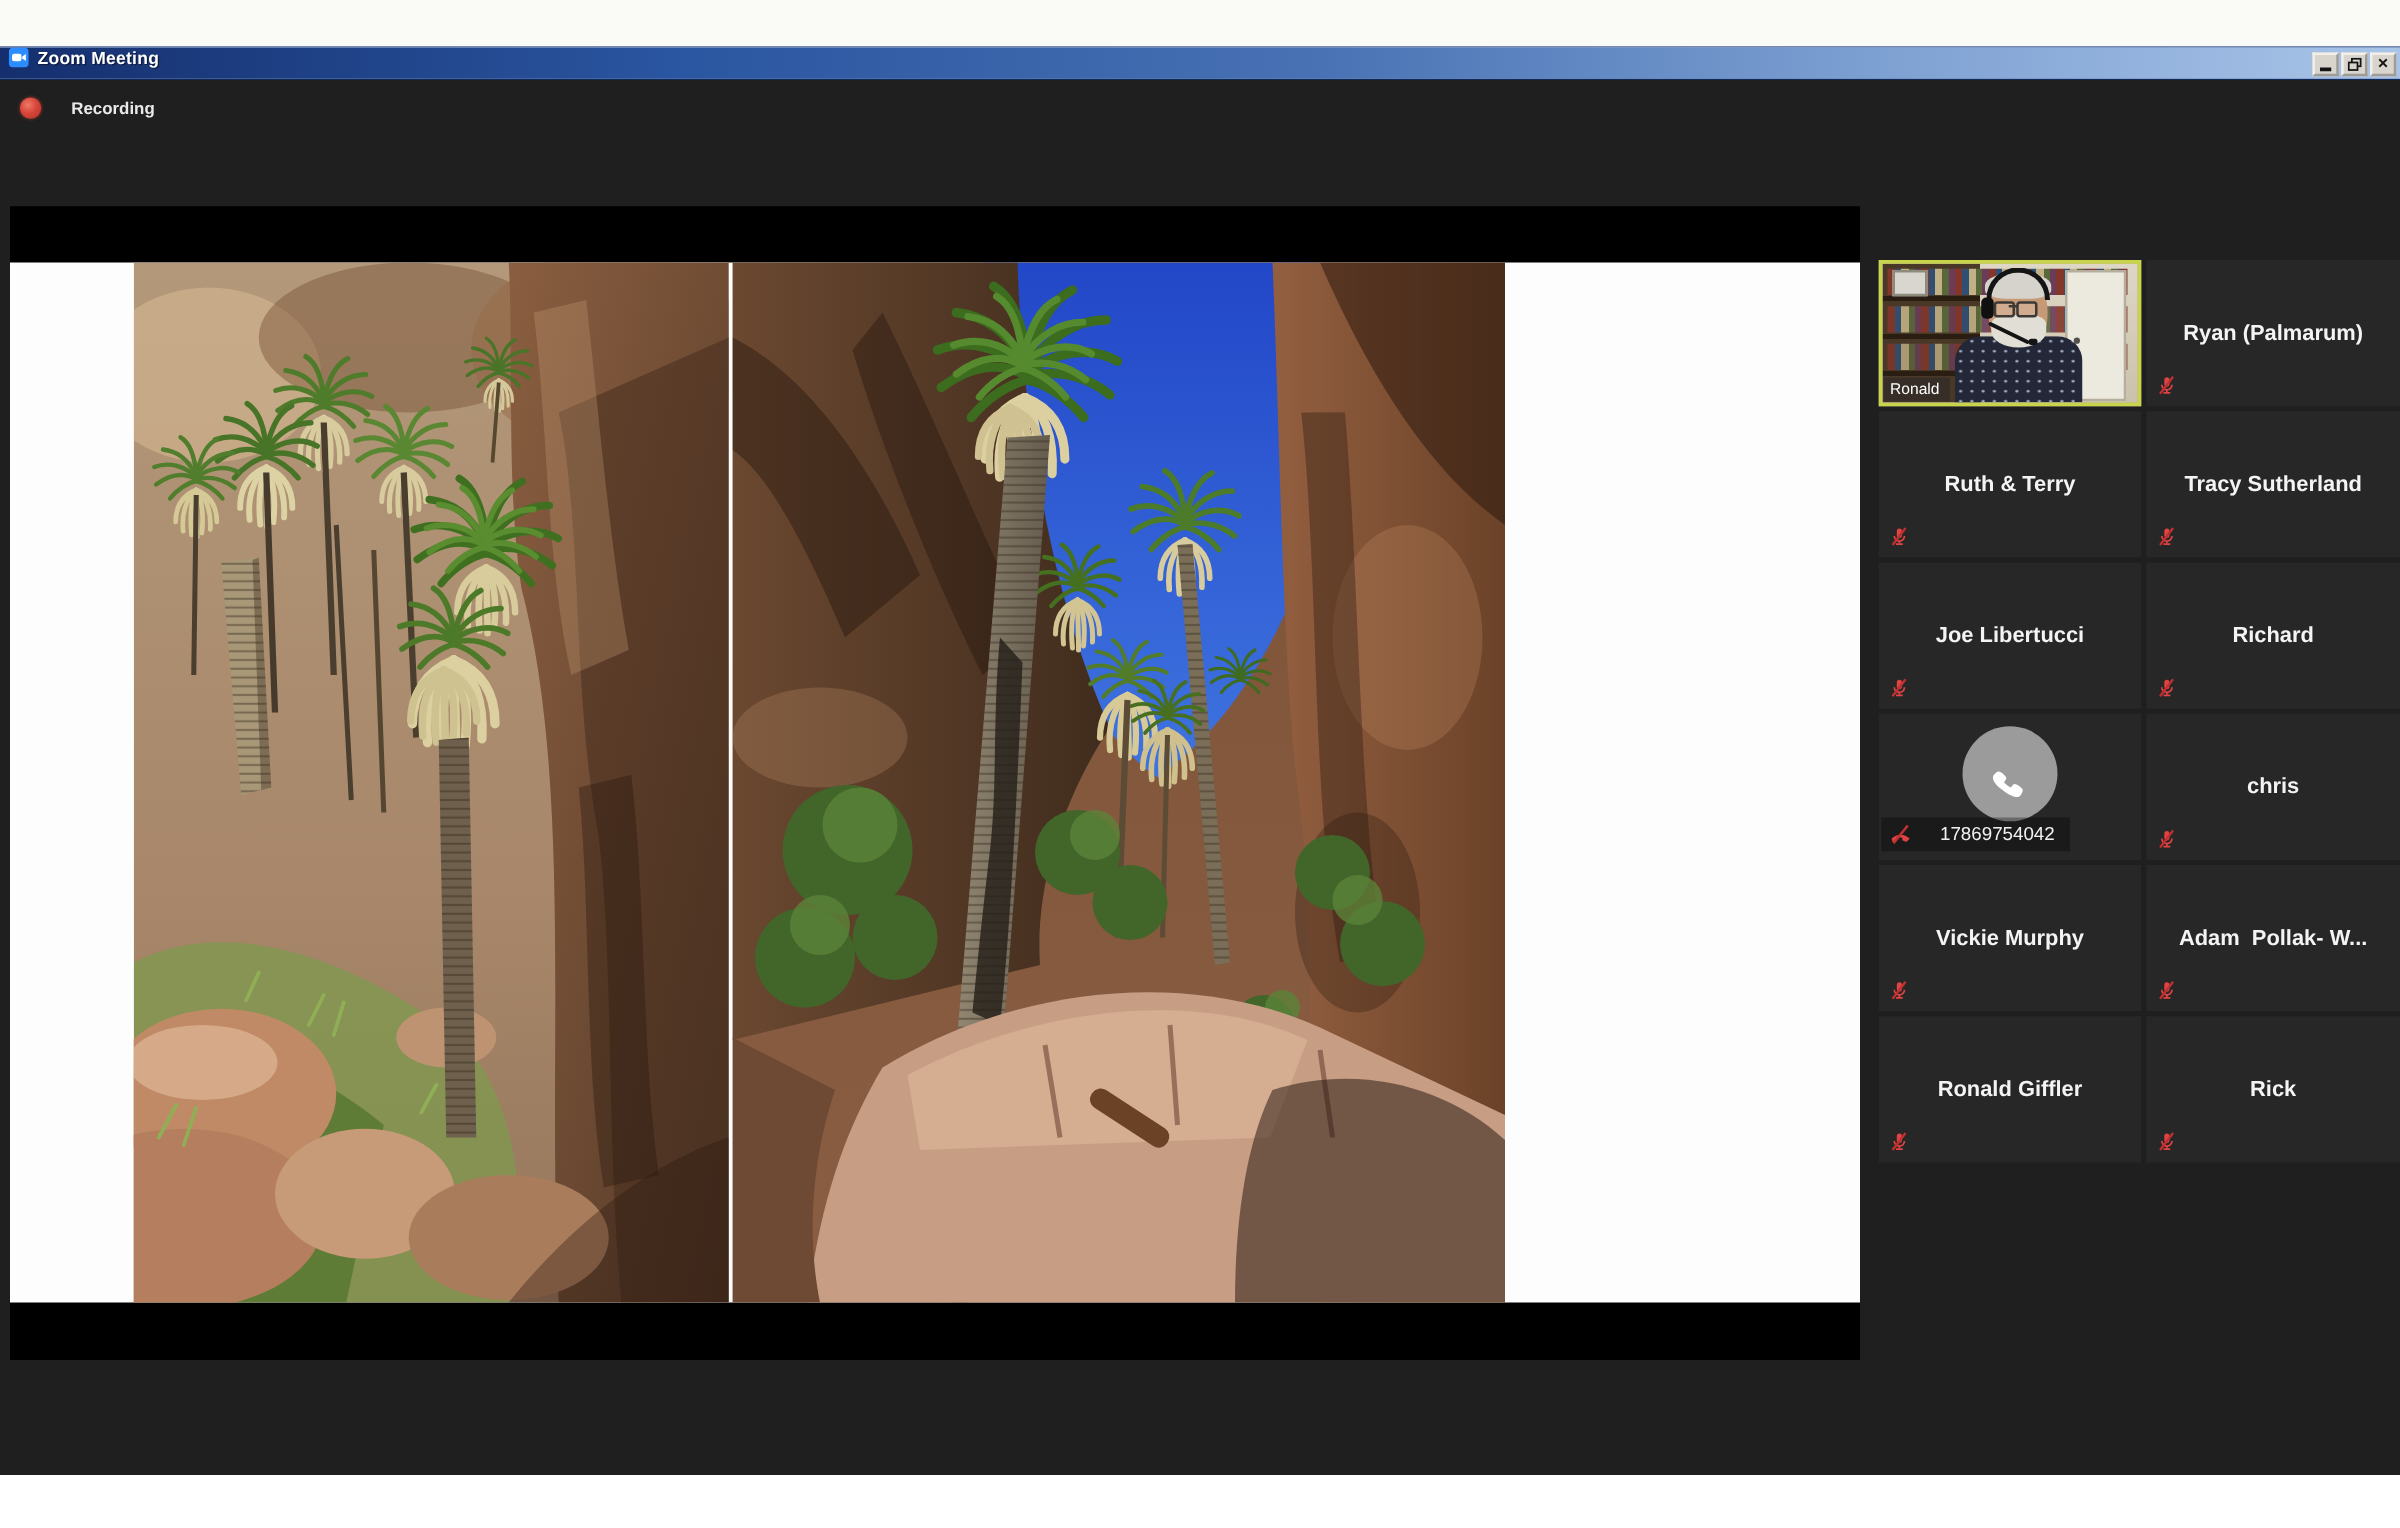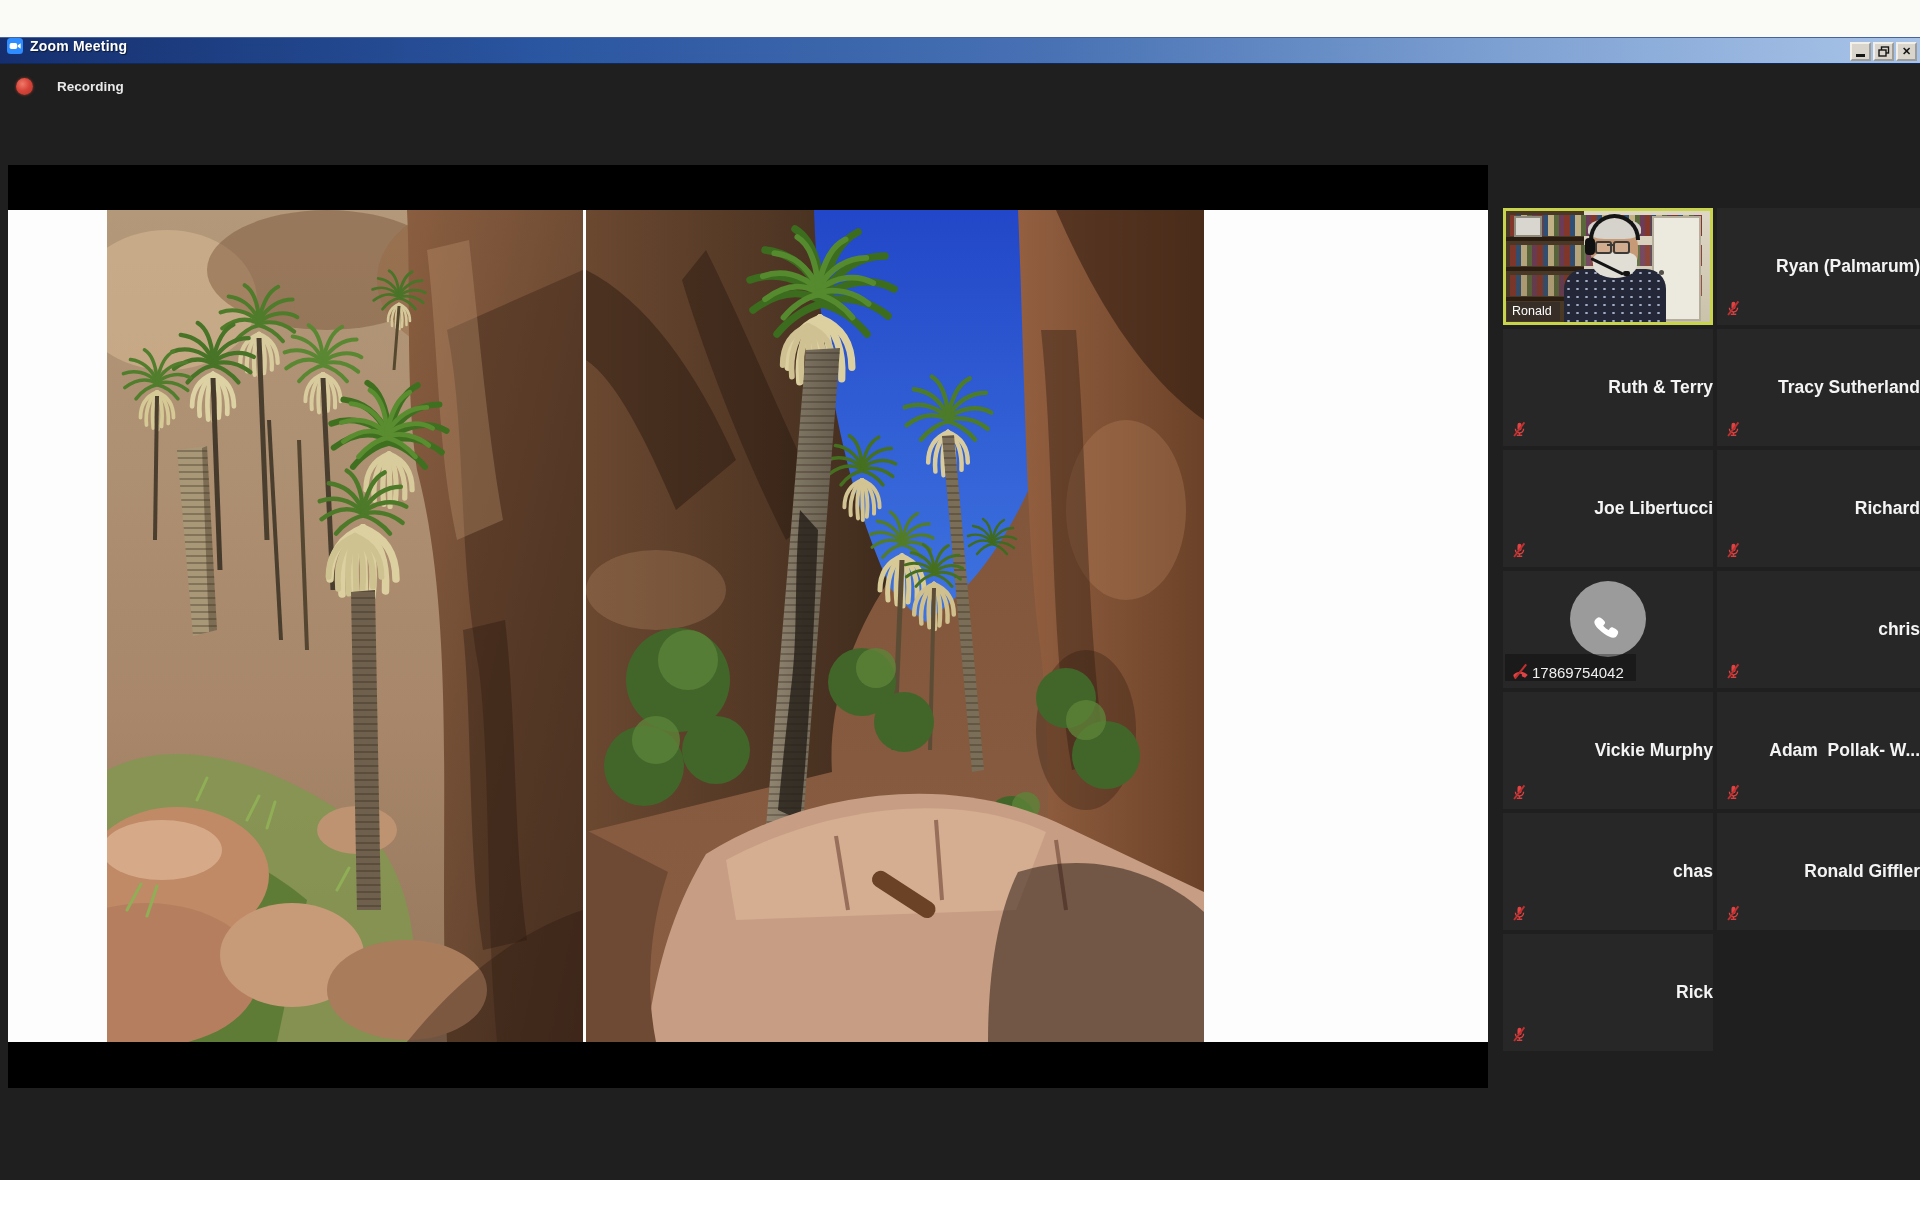--- a/index.html
+++ b/index.html
@@ -46,30 +46,30 @@
   .photoL svg,.photoR svg{display:block;width:100%;height:100%}
 
   
   .pgrid{
     position:absolute;left:1503px;top:144px;width:417px;height:843px;
     display:grid;grid-template-columns:210px 203px;grid-template-rows:repeat(7,117px);gap:4px;
   }
   .tile{position:relative;background:#272727;overflow:hidden}
   .pname{
     position:absolute;left:0;right:0;top:50%;transform:translateY(-54%);
-    text-align:right;color:#f4f4f4;font-size:17.5px;font-weight:bold;white-space:pre;overflow:hidden;
+    text-align:center;color:#f4f4f4;font-size:17.5px;font-weight:bold;white-space:pre;overflow:hidden;
   }
   .mic{position:absolute;left:8px;bottom:8px;width:17px;height:17px}
 
   
   .phone-avatar{position:absolute;left:50%;top:10px;transform:translateX(-50%);
     width:76px;height:76px;border-radius:50%;background:#9b9b9b;
     display:flex;align-items:center;justify-content:center}
   .phone-chip{position:absolute;left:2px;bottom:7px;height:27px;background:rgba(0,0,0,.32);
-    display:flex;align-items:flex-end;gap:2px;padding:0 12px 0 6px}
+    display:flex;align-items:center;gap:22px;padding:0 12px 0 6px}
   .pnum{color:#f0f0f0;font-size:15px;font-weight:normal}
 
   
   .video-tile{background:#b9b19c;border:3px solid #c9d44d;box-sizing:border-box}
   .wall{position:absolute;inset:0;background:linear-gradient(#ded7c6,#cbc2aa)}
   .shelf{position:absolute;left:0;top:0;width:78px;height:100%;
     background:repeating-linear-gradient(#4a3827 0 26px,#2a1d12 26px 30px)}
   .books{position:absolute;left:4px;right:8px;height:21px;
     background:repeating-linear-gradient(90deg,#83362a 0 6px,#2f4f75 6px 11px,#c2b184 11px 17px,#59683b 17px 22px,#6b3b57 22px 27px)}
   .b1{top:4px}.b2{top:34px;opacity:.9}.b3{top:64px;opacity:.8}
@@ -527,32 +527,20 @@
         <rect x="7.6" y="2.2" width="4.8" height="8.6" rx="2.4" stroke="none"></rect>
         <path d="M5.2 9.2a4.8 4.8 0 0 0 9.6 0" fill="none" stroke-width="1.6"></path>
         <line x1="10" y1="14" x2="10" y2="16.2" stroke-width="1.6"></line>
         <line x1="6.8" y1="16.8" x2="13.2" y2="16.8" stroke-width="1.6"></line>
       </g>
       <line x1="3.6" y1="17.6" x2="15.8" y2="1.6" stroke="#c03030" stroke-width="2.2"></line>
     </svg>
   </div>
 
 
-  <div class="tile">
-    <div class="pname">chas</div>
-    <svg class="mic" viewBox="0 0 20 20">
-      <g fill="#e04343" stroke="#e04343">
-        <rect x="7.6" y="2.2" width="4.8" height="8.6" rx="2.4" stroke="none"></rect>
-        <path d="M5.2 9.2a4.8 4.8 0 0 0 9.6 0" fill="none" stroke-width="1.6"></path>
-        <line x1="10" y1="14" x2="10" y2="16.2" stroke-width="1.6"></line>
-        <line x1="6.8" y1="16.8" x2="13.2" y2="16.8" stroke-width="1.6"></line>
-      </g>
-      <line x1="3.6" y1="17.6" x2="15.8" y2="1.6" stroke="#c03030" stroke-width="2.2"></line>
-    </svg>
-  </div>
 
   <div class="tile">
     <div class="pname">Ronald Giffler</div>
     <svg class="mic" viewBox="0 0 20 20">
       <g fill="#e04343" stroke="#e04343">
         <rect x="7.6" y="2.2" width="4.8" height="8.6" rx="2.4" stroke="none"></rect>
         <path d="M5.2 9.2a4.8 4.8 0 0 0 9.6 0" fill="none" stroke-width="1.6"></path>
         <line x1="10" y1="14" x2="10" y2="16.2" stroke-width="1.6"></line>
         <line x1="6.8" y1="16.8" x2="13.2" y2="16.8" stroke-width="1.6"></line>
       </g>

